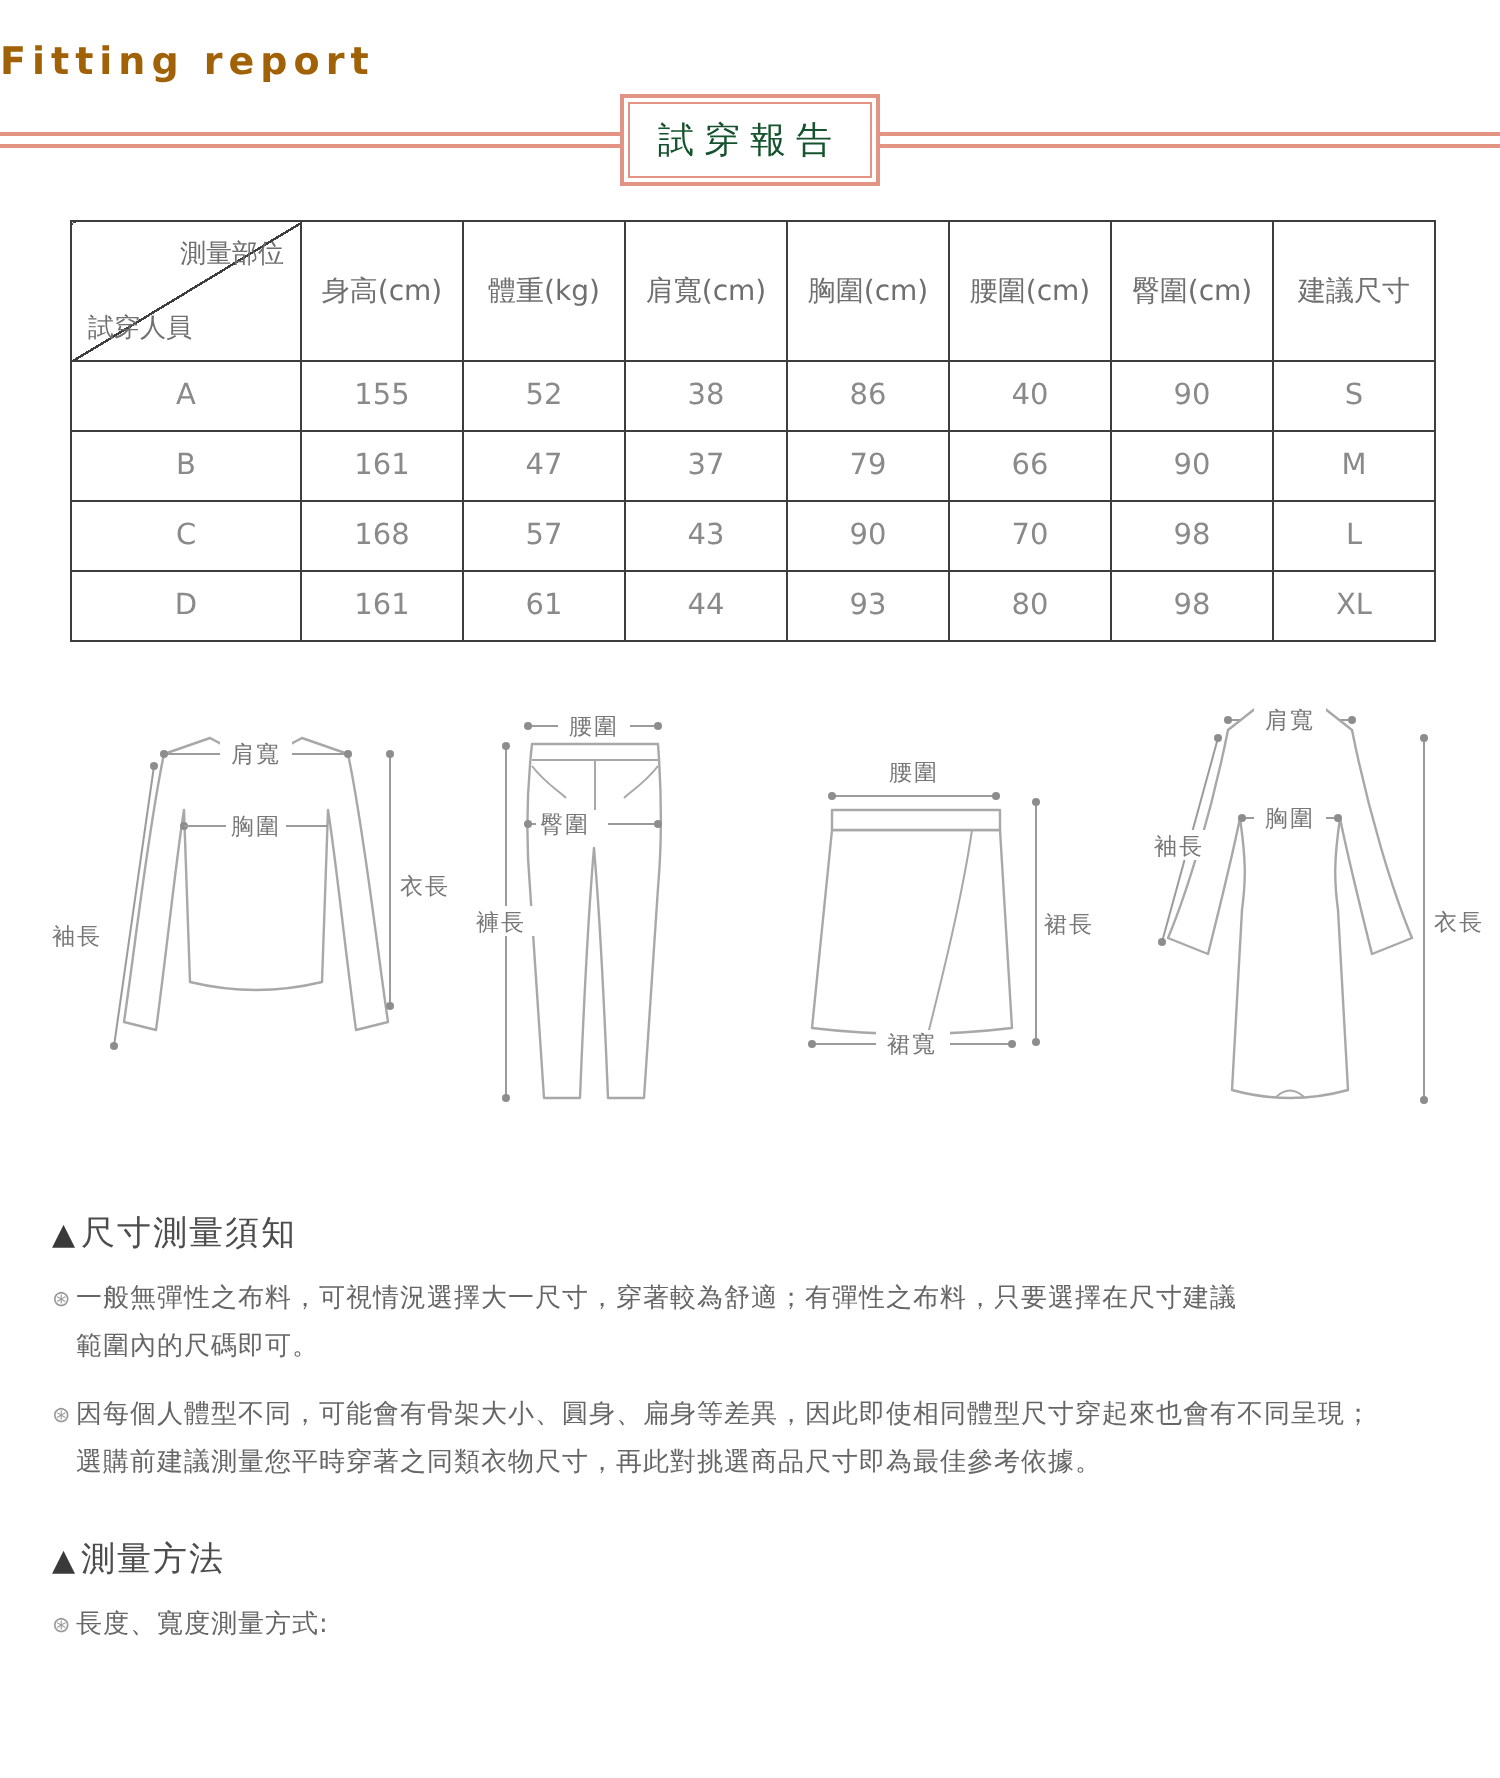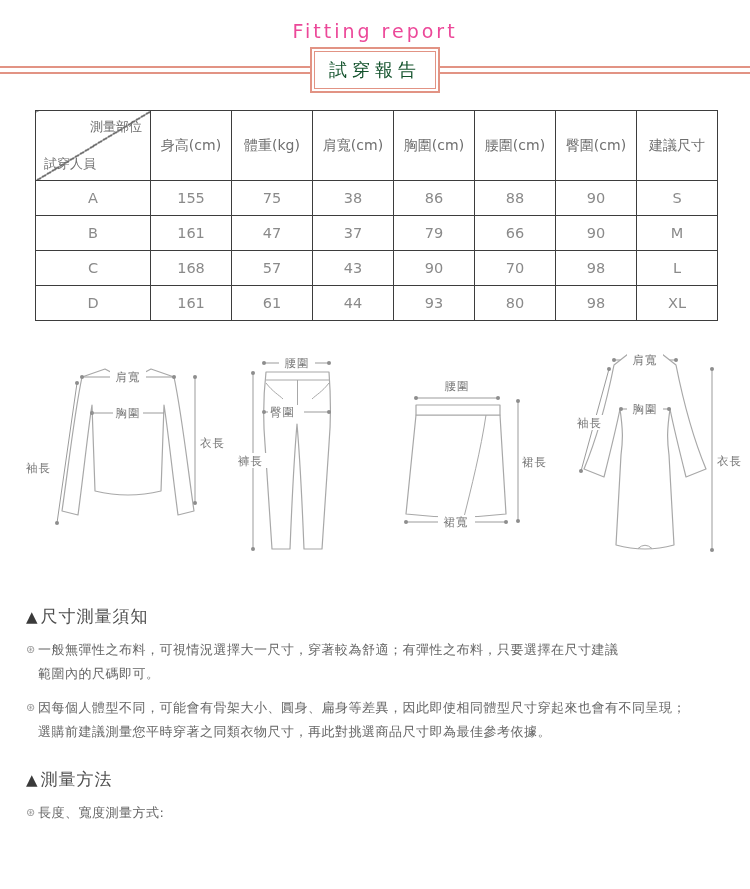--- a/index.html
+++ b/index.html
@@ -6,22 +6,22 @@
   html,body { background:#fff; }
   .page {
     position:relative; width:750px; height:889px; margin:0 auto;
     background:#fff; overflow:hidden;
     font-family:"DejaVu Sans","Liberation Sans",sans-serif;
   }
 
   
   .header { padding-top:20px; }
   .title-en {
-    text-align:center; font-size:19px; letter-spacing:3px;
-    color:#ec4899; font-weight:400;
+    text-align:left; font-size:19px; letter-spacing:3px;
+    color:#a16207; font-weight:700;
   }
   .header-rule { position:relative; height:52px; margin-top:2px; }
   .rule-lines {
     position:absolute; left:0; right:0; top:50%;
     transform:translateY(-50%);
     height:8px; border-top:2px solid #e29384; border-bottom:2px solid #e29384;
   }
   .zh-box {
     position:absolute; left:50%; top:50%; transform:translate(-50%,-50%);
     background:#fff; border:2px solid #e29384; padding:2px;
@@ -111,24 +111,24 @@
         <th>胸圍(cm)</th>
         <th>腰圍(cm)</th>
         <th>臀圍(cm)</th>
         <th>建議尺寸</th>
       </tr>
     </thead>
     <tbody>
       <tr>
         <td>A</td>
         <td>155</td>
-        <td>75</td>
+        <td>52</td>
         <td>38</td>
         <td>86</td>
-        <td>88</td>
+        <td>40</td>
         <td>90</td>
         <td>S</td>
       </tr>
       <tr>
         <td>B</td>
         <td>161</td>
         <td>47</td>
         <td>37</td>
         <td>79</td>
         <td>66</td>

